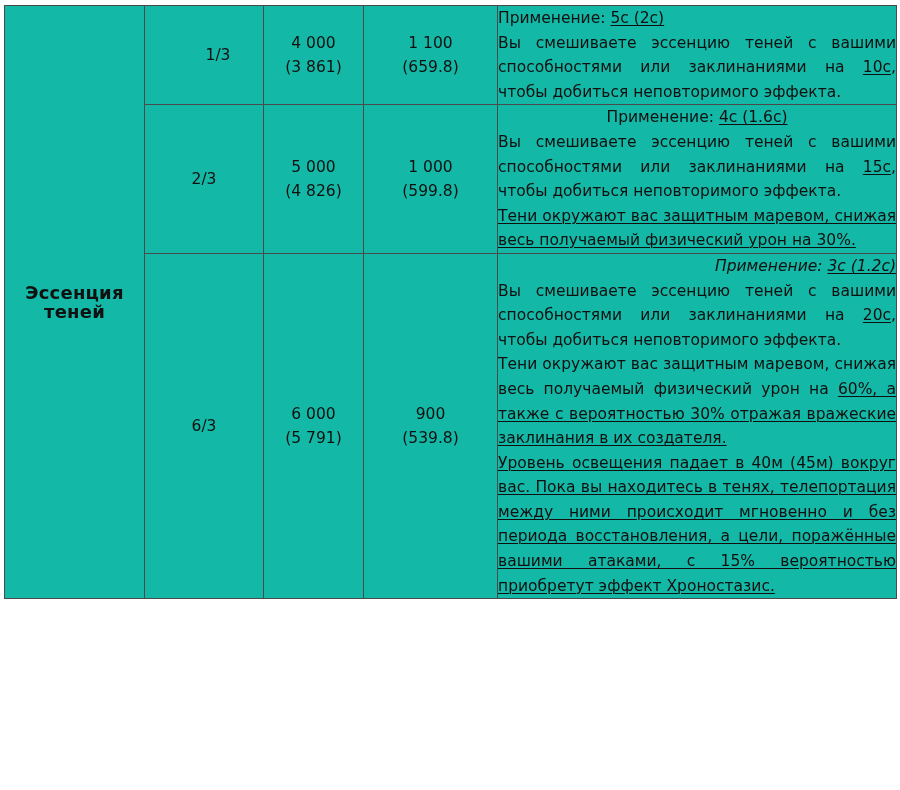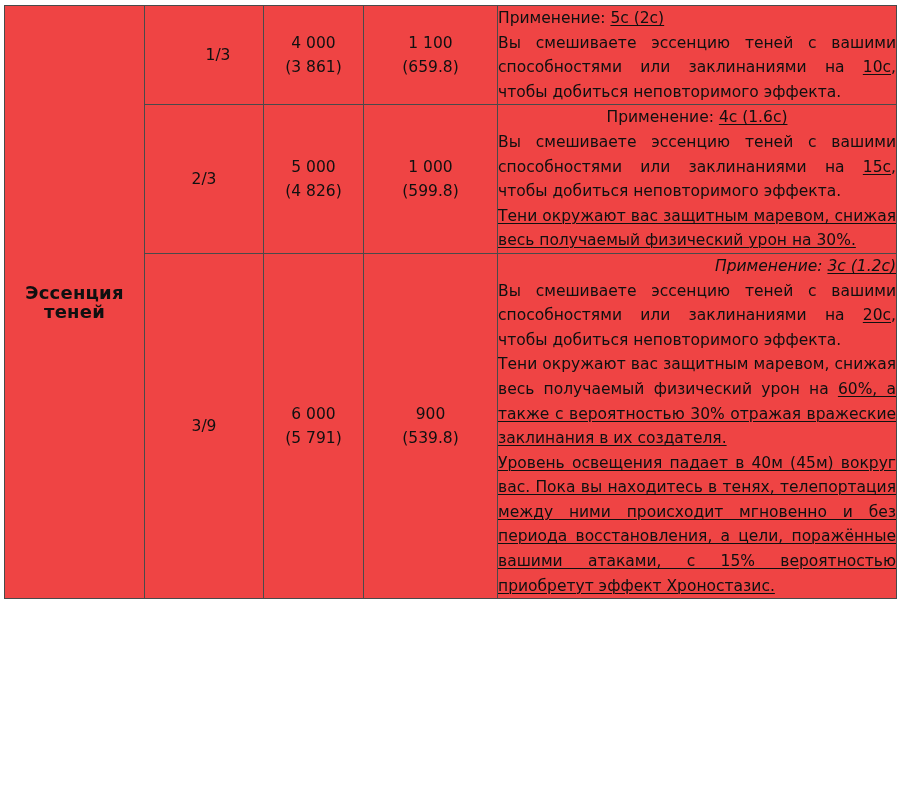--- a/index.html
+++ b/index.html
@@ -31,21 +31,21 @@
     width: 892px;
     border-collapse: collapse;
     table-layout: fixed;
     background: #ffffff;
   }
 
   table.ability-table td {
     border: 1px solid #4a4a4a;
     padding: 0;
     vertical-align: middle;
-    background: #ef4444;
+    background: #14b8a6;
   }
 
   
   col.c-name  { width: 140px; }
   col.c-rank  { width: 119px; }
   col.c-cost  { width: 100px; }
   col.c-dmg   { width: 134px; }
   col.c-desc  { width: 399px; }
 
   .cell-name {
@@ -137,21 +137,21 @@
         <td class="cell-desc" style="border-color: rgb(74, 74, 74);">
           <p style="text-align:center;"><span>Применение: </span><u class="seg">4с (1.6с)</u></p>
 
           <p><span>Вы смешиваете эссенцию теней с вашими способностями или заклинаниями на </span><u class="seg">15с</u><span>, чтобы добиться неповторимого эффекта.</span></p>
 
           <p class="u">Тени окружают вас защитным маревом, снижая весь получаемый физический урон на 30%.</p>
         </td>
       </tr>
 
       <tr>
-        <td class="cell-rank" style="border-color: rgb(74, 74, 74);">3/9</td>
+        <td class="cell-rank" style="border-color: rgb(74, 74, 74);">6/3</td>
 
         <td class="cell-num" style="border-color: rgb(74, 74, 74);">6 000
 (5 791)</td>
 
         <td class="cell-num" style="border-color: rgb(74, 74, 74);">900
 (539.8)</td>
 
         <td class="cell-desc" style="border-color: rgb(74, 74, 74);">
           <p style="text-align:right;font-style:italic;"><span>Применение: </span><u class="seg">3с (1.2с)</u></p>
 

